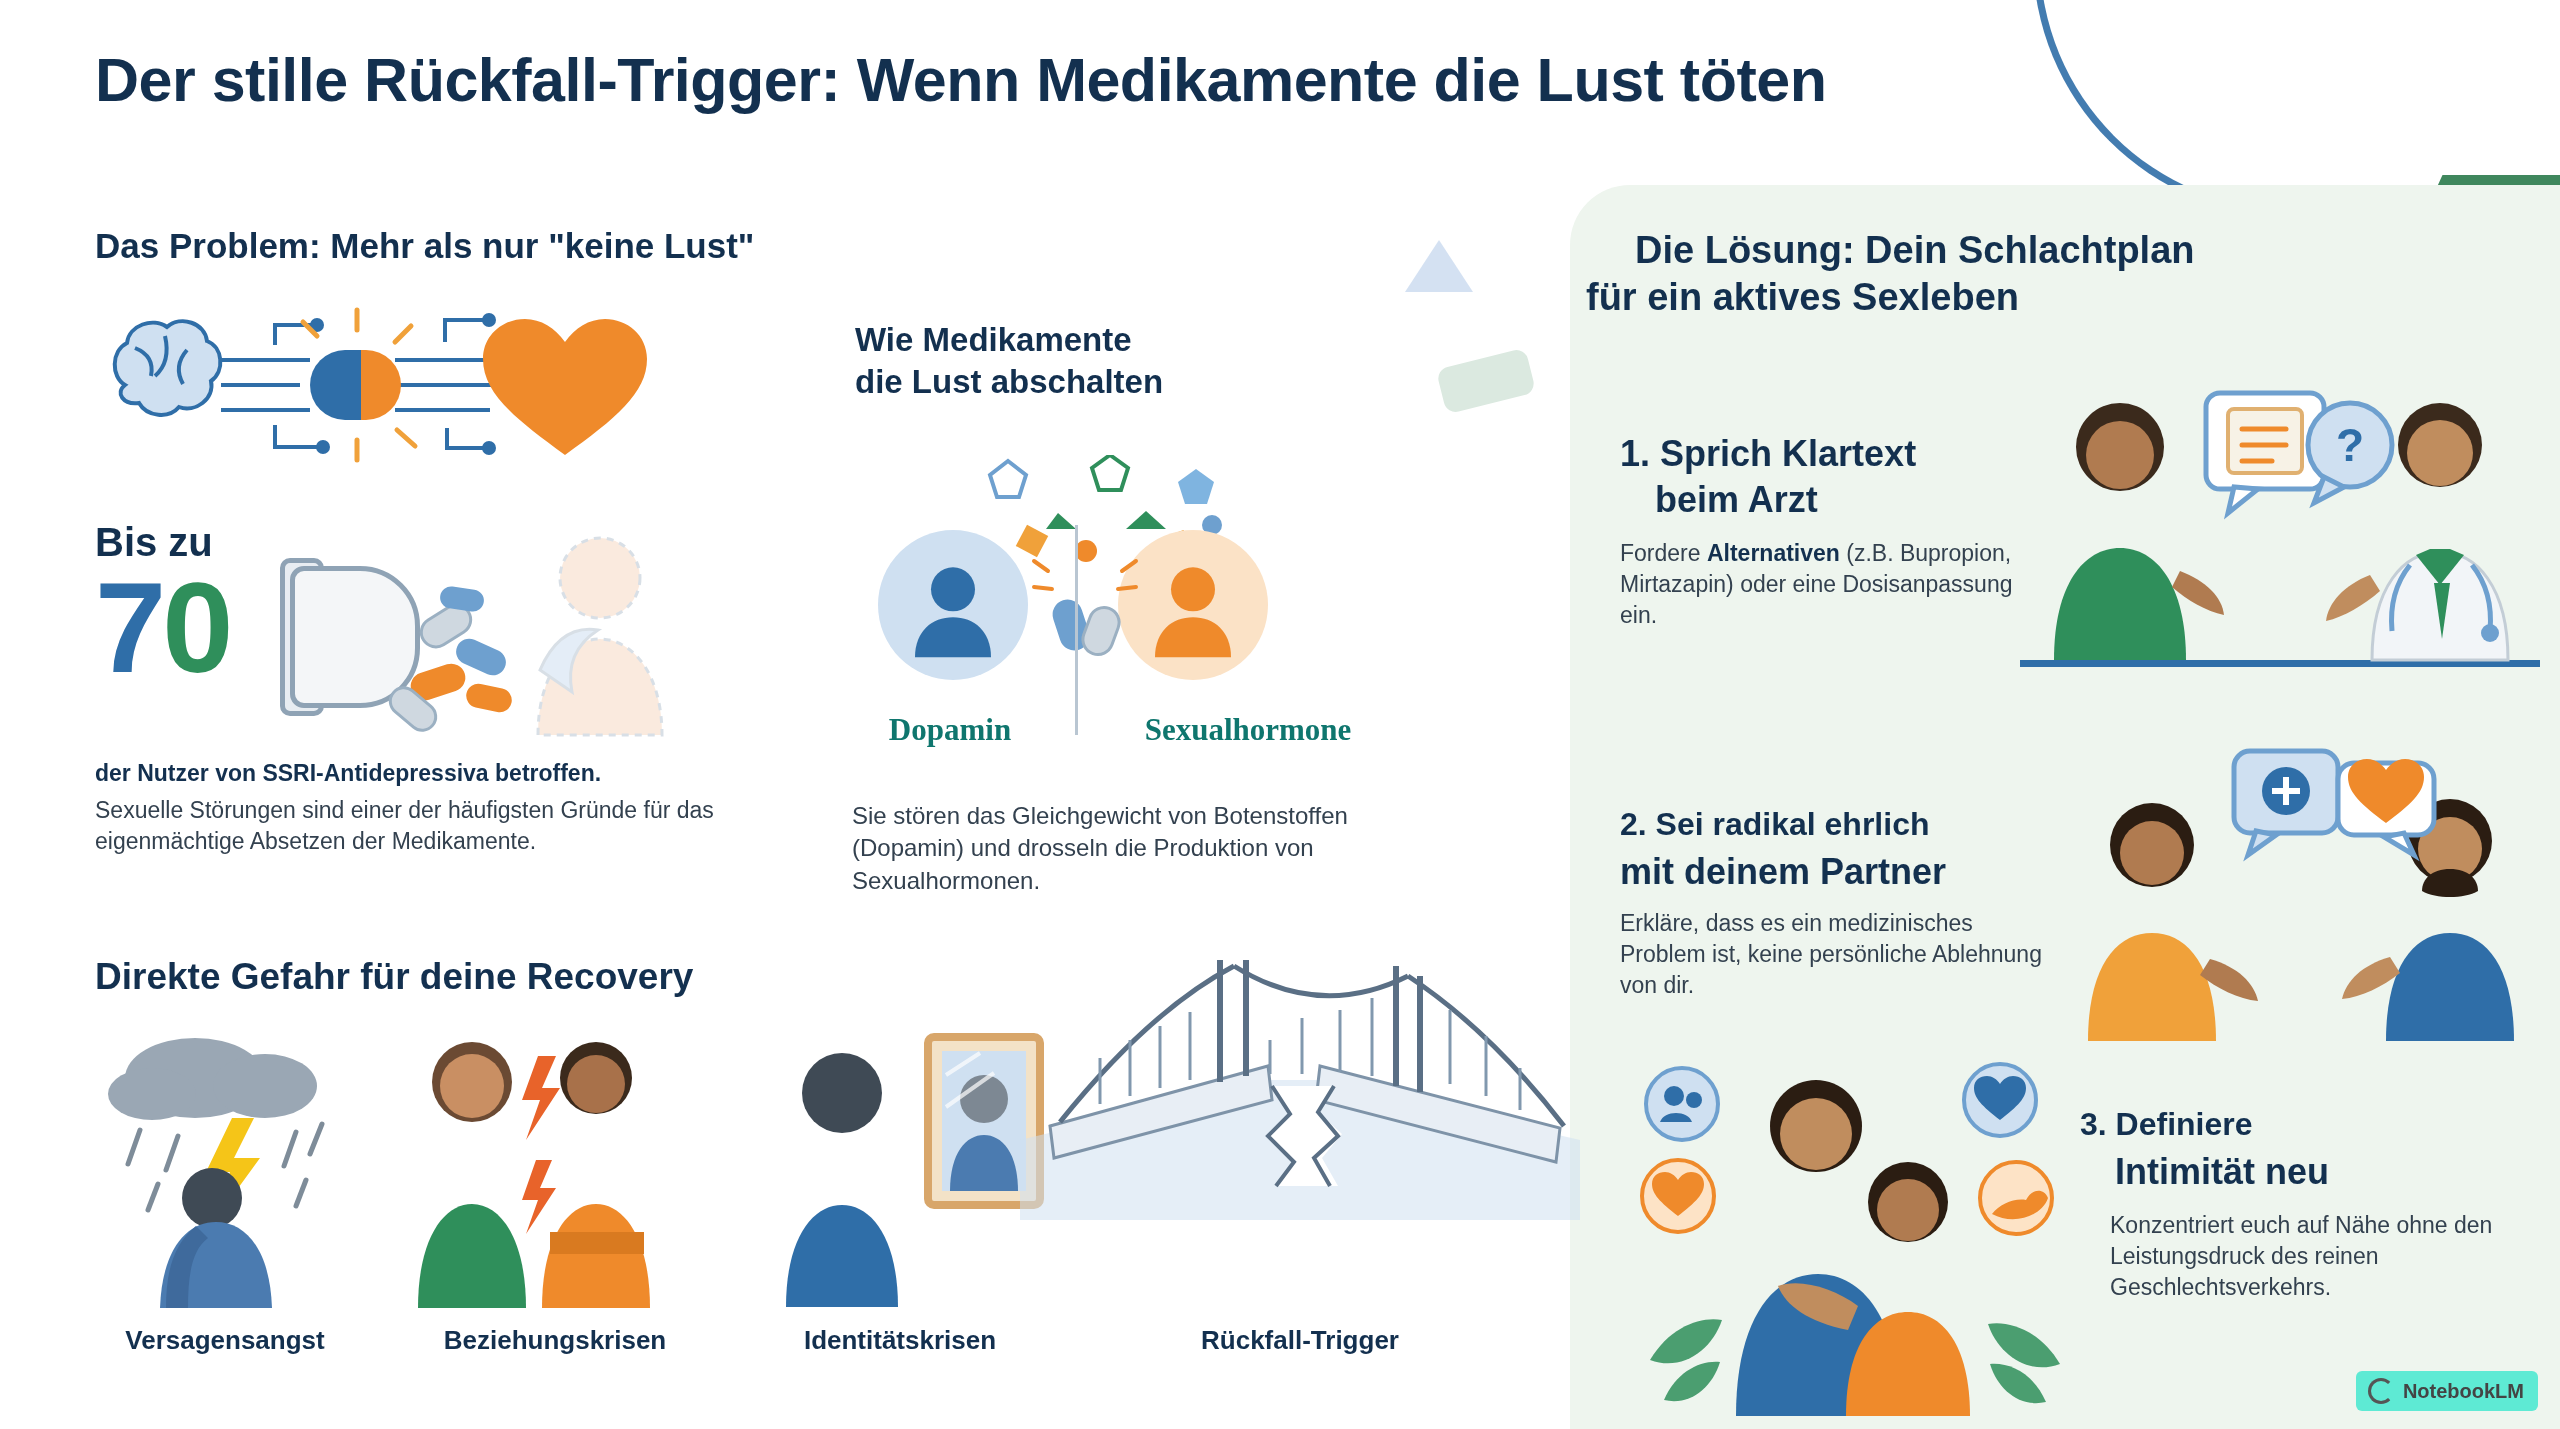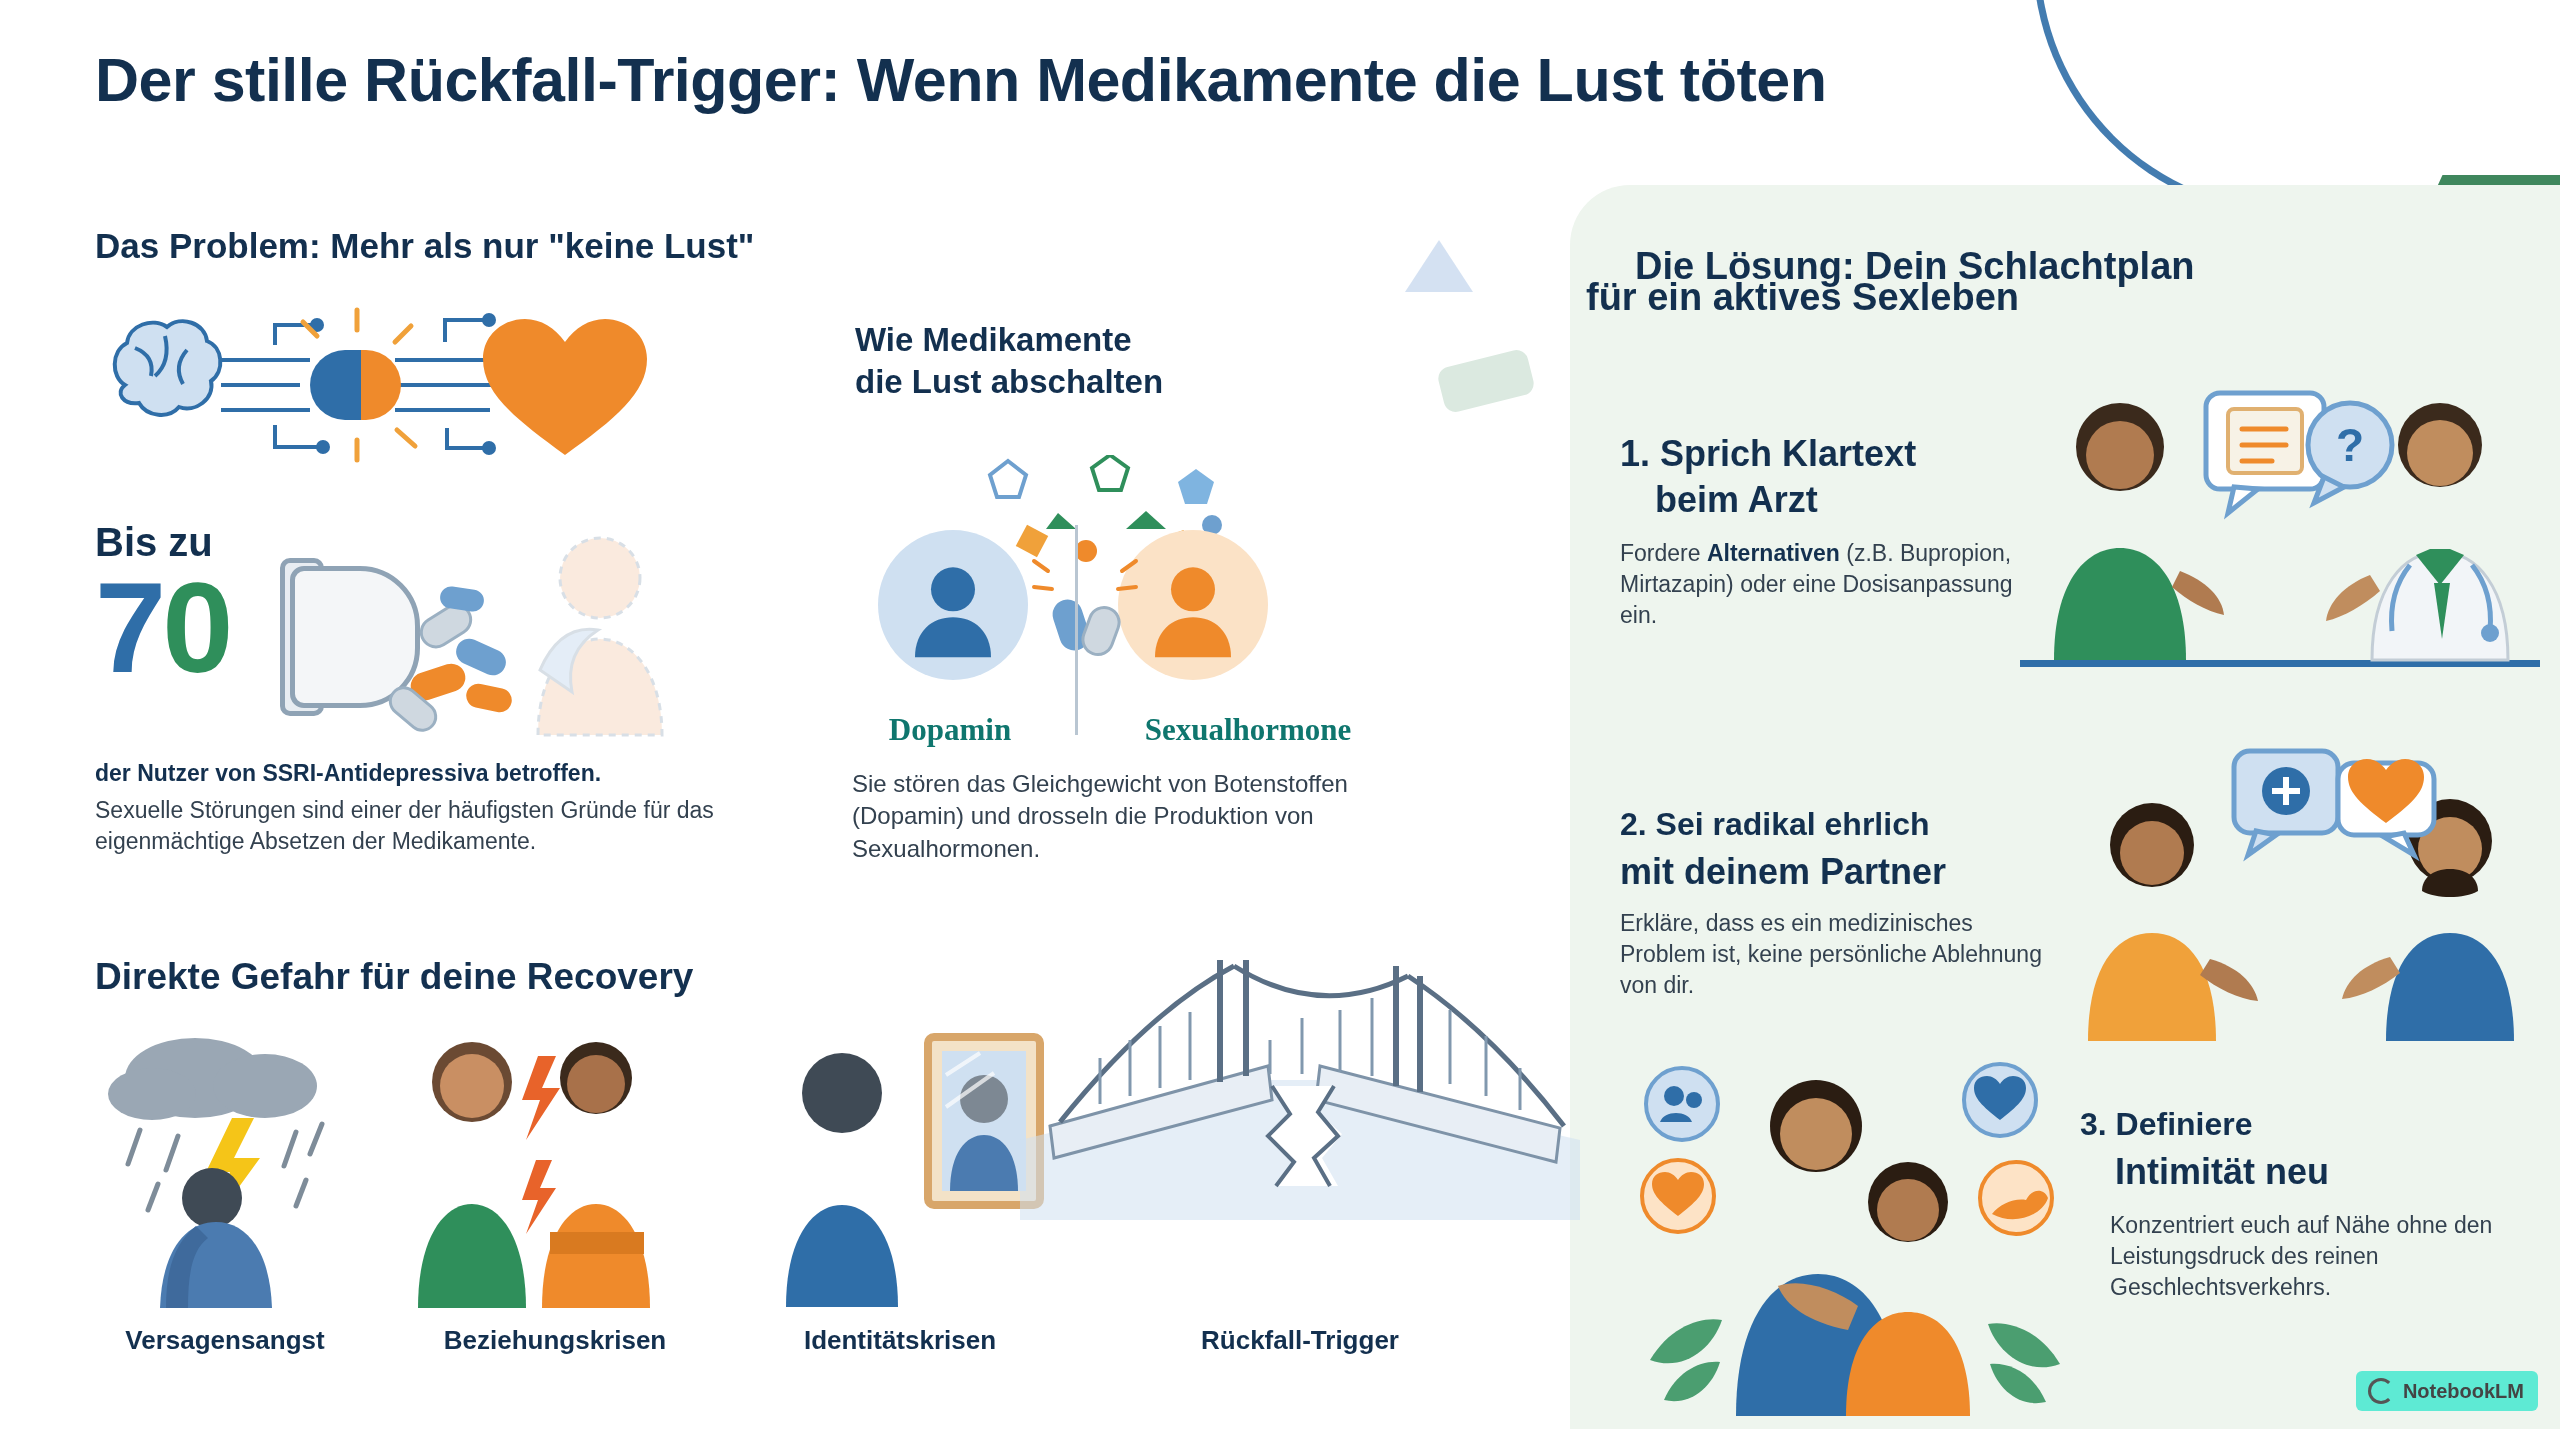--- a/index.html
+++ b/index.html
@@ -407,23 +407,23 @@
   </g>
   <rect x="26" y="44" width="30" height="52" rx="15" fill="#6ea0cf" transform="rotate(-18 41 70)"></rect>
   <rect x="56" y="52" width="30" height="48" rx="15" fill="#cfd8e0" stroke="#9bb0c2" stroke-width="3" transform="rotate(20 71 76)"></rect>
 </svg>
 
 <div class="divider-v" style="left:1075px; top:525px; height:210px;"></div>
 
 <div class="label-mid" style="left:830px; top:712px; width:240px;">Dopamin</div>
 <div class="label-mid" style="left:1088px; top:712px; width:320px;">Sexualhormone</div>
 
-<div class="body-text" style="left:852px; top:768px; width:510px; font-size:24px;">Sie stören das Gleichgewicht von Botenstoffen (Dopamin) und drosseln die Produktion von Sexualhormonen.</div>
-
-<div class="h-section" style="left:1635px; top:228px; font-size:38px;margin-top:16px;">Die Lösung: Dein Schlachtplan</div>
+<div class="body-text" style="left:852px; top:800px; width:510px; font-size:24px;">Sie stören das Gleichgewicht von Botenstoffen (Dopamin) und drosseln die Produktion von Sexualhormonen.</div>
+
+<div class="h-section" style="left:1635px; top:228px; font-size:38px;">Die Lösung: Dein Schlachtplan</div>
 <div class="h-section" style="left:1586px; top:275px; font-size:38px;">für ein aktives Sexleben</div>
 
 <div class="h-sub" style="left:1620px; top:432px; font-size:36px;">
   <span class="step-num">1.</span>
   <span>Sprich Klartext</span>
 </div>
 <div class="h-sub" style="left:1655px; top:478px; font-size:36px;">beim Arzt</div>
 <div class="body-text" style="left:1620px; top:538px; width:420px; font-size:23px;">
   <span>Fordere </span><b>Alternativen</b><span> (z.B. Bupropion, Mirtazapin) oder eine Dosisanpassung ein.</span>
 </div>

